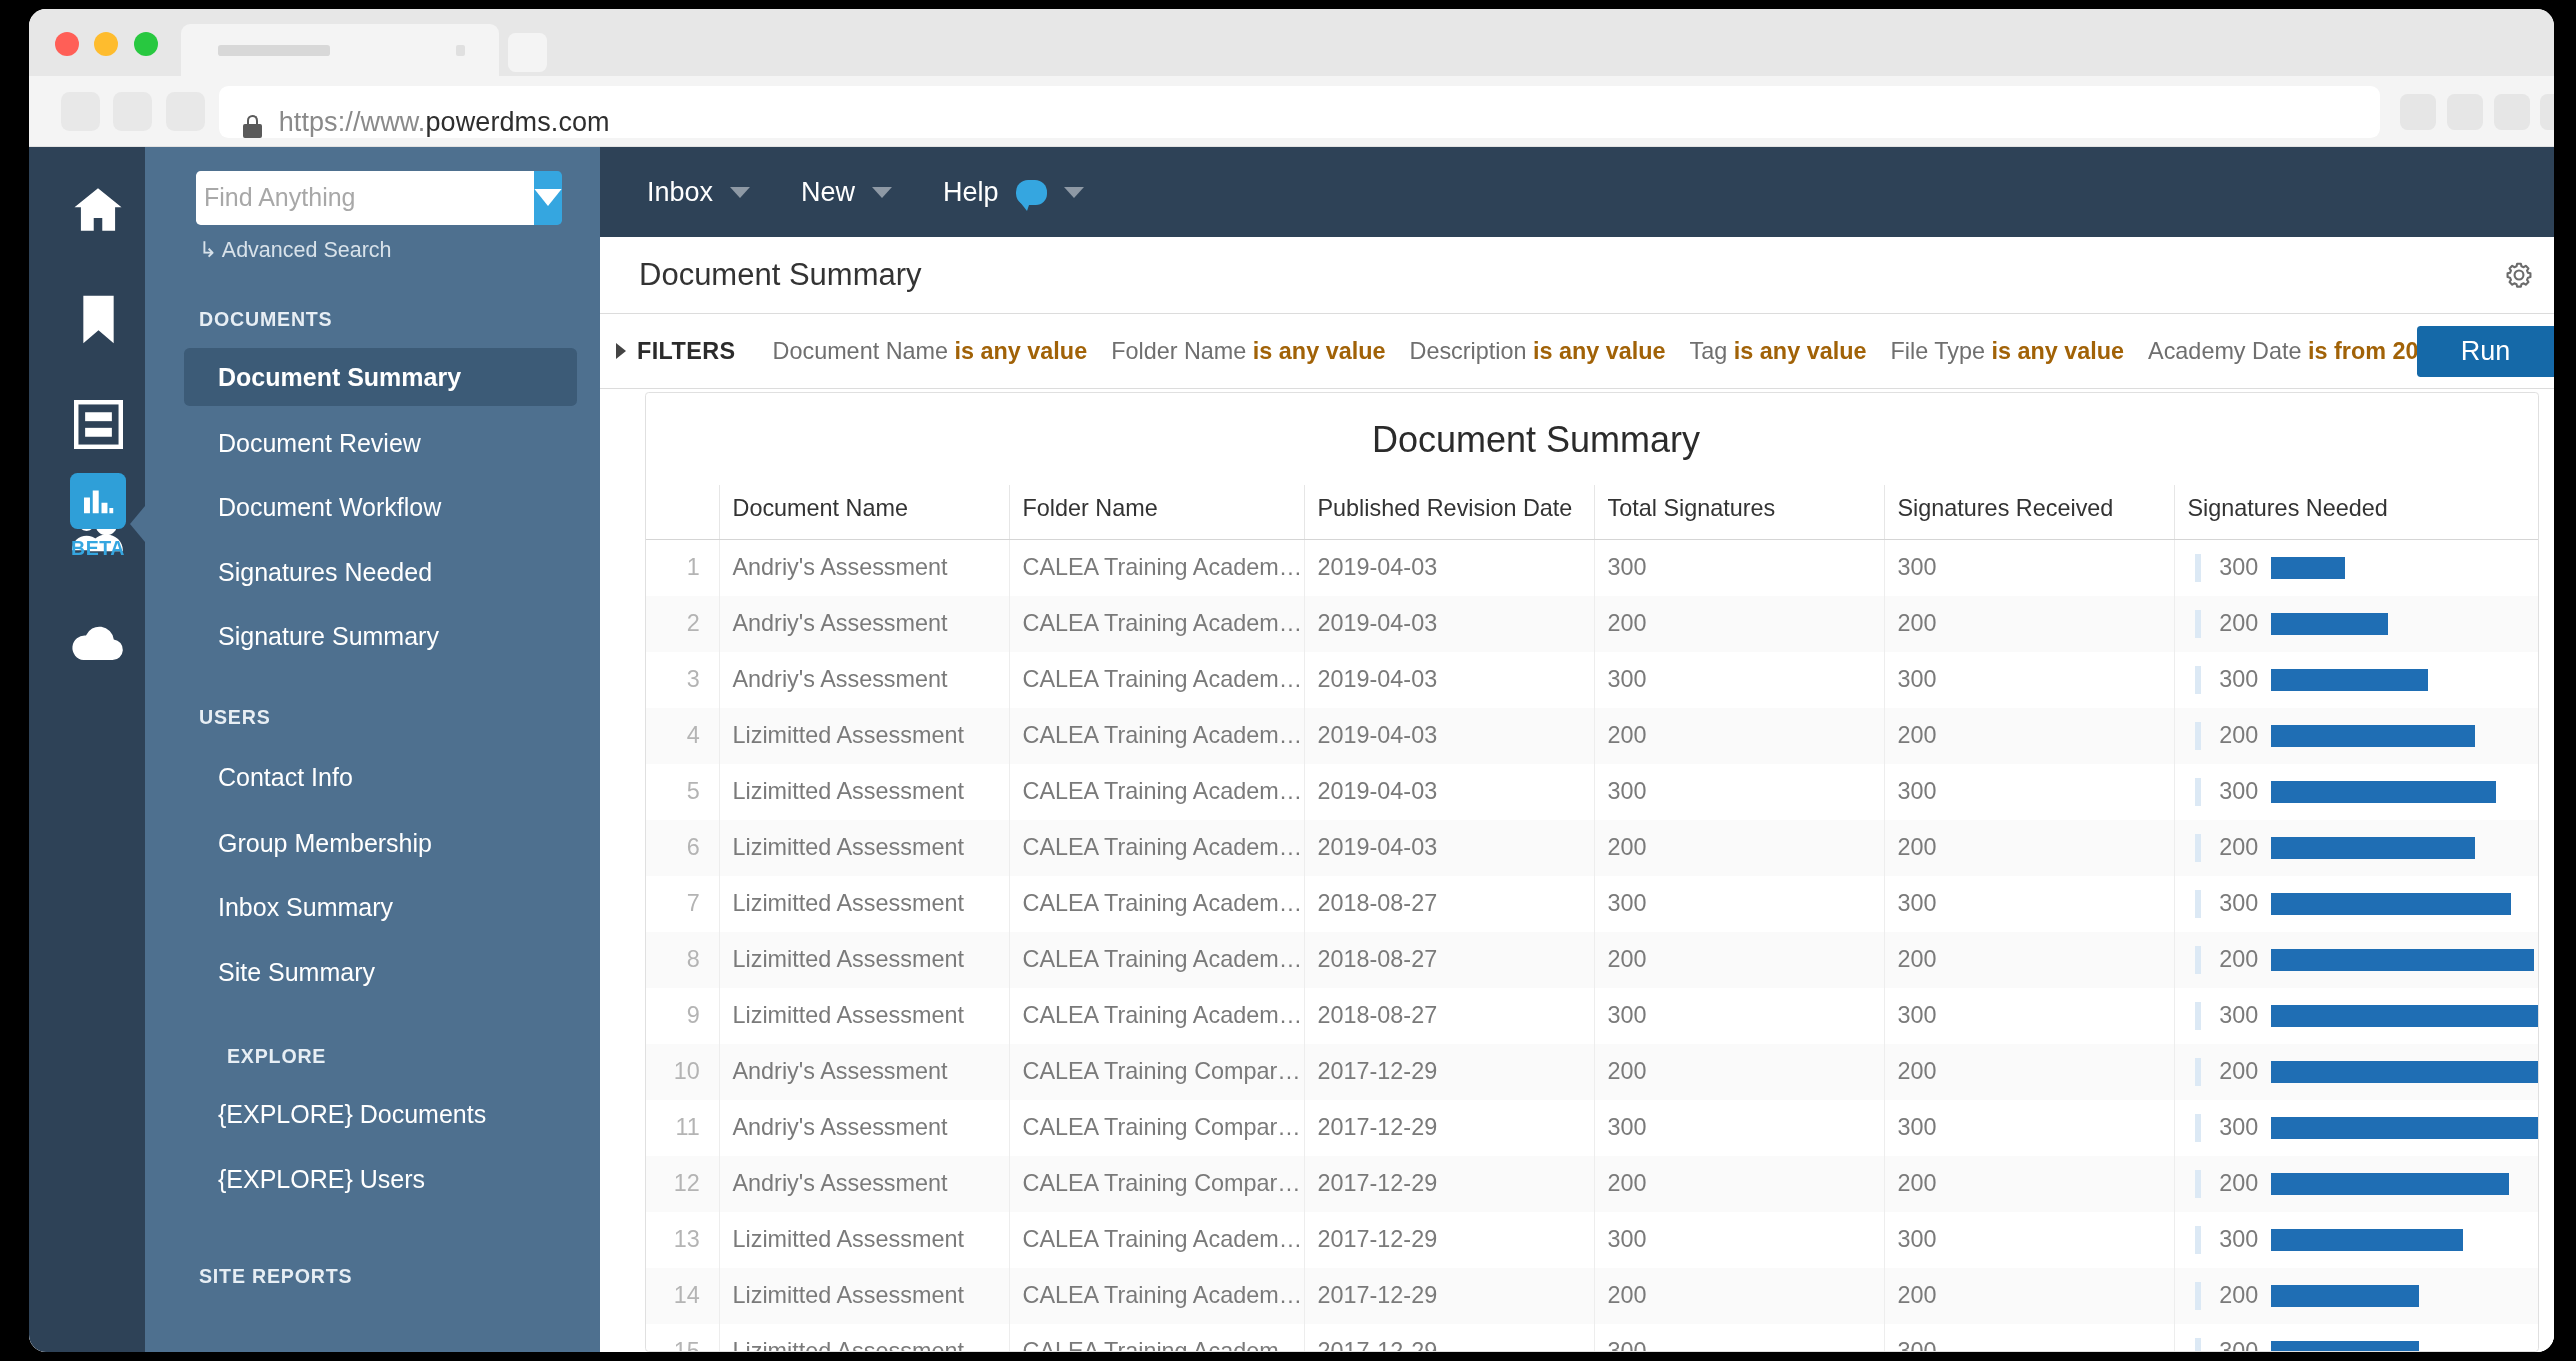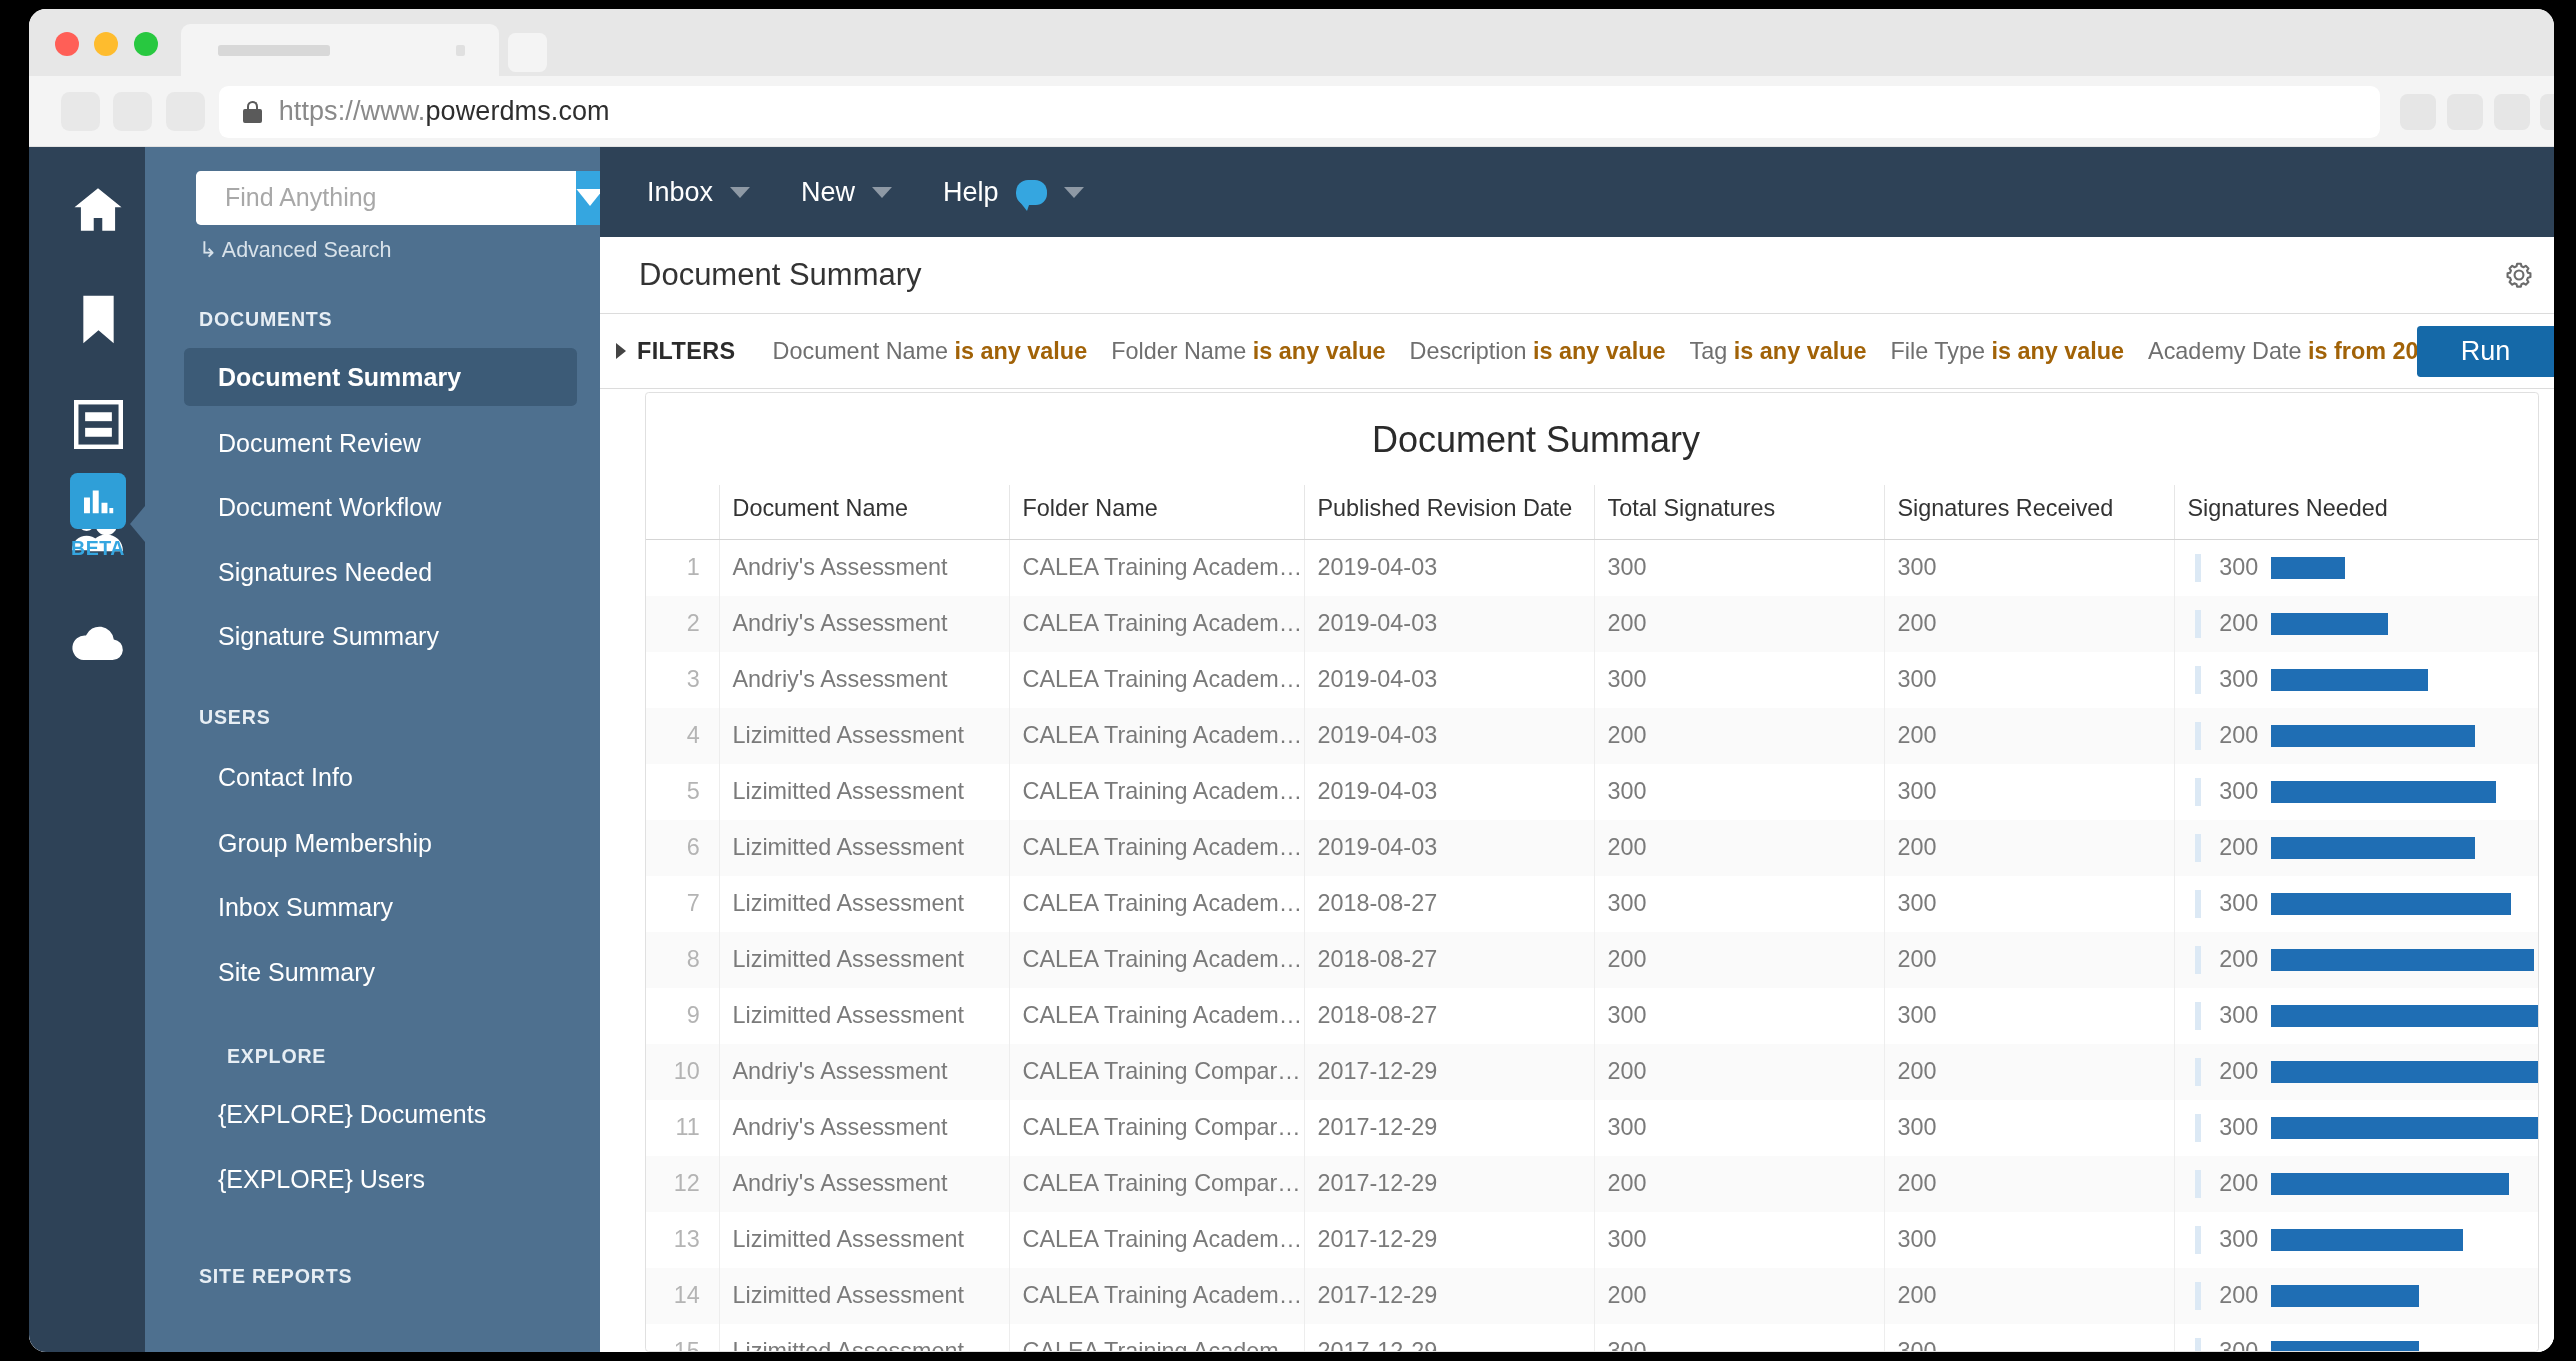--- a/index.html
+++ b/index.html
@@ -61,21 +61,21 @@
     width:39px; height:39px; background:#e8e8e8; border-radius:8.4px;
   }
   #back-button    { left: 32px; }
   #forward-button { left: 84px; }
   #reload-button  { left: 137px; }
 
   #urlbar {
     position:absolute; left:190px; top:9.4px;
     width:2161px; height:52px;
     background:#fff; border-radius:9.4px;
-    display:flex; align-items:center;
+    display:flex; align-items:flex-end;
   }
   #lock-icon { margin-left:24px; width:18.7px; height:22.4px; position:relative; flex:none; }
   #lock-icon .body {
     position:absolute; bottom:0; left:0; width:18.7px; height:14px;
     background:#5a5a5a; border-radius:1.9px;
   }
   #lock-icon .shackle {
     position:absolute; top:0; left:3.7px; width:11.2px; height:10.3px;
     border:2.8px solid #5a5a5a; border-bottom:none;
     border-radius:5.6px 5.6px 0 0;
@@ -126,21 +126,21 @@
   #sidebar {
     width:455px; background:#4e708f; flex:none;
     position:relative; overflow:hidden;
   }
   #search-row {
     position:absolute; left:51px; top:23.4px;
     width:359px; height:54px; display:flex;
   }
   #search-input {
     flex:1; border:none; outline:none; background:#fff;
-    border-radius:4.7px 0 0 4.7px; padding:0 29px;
+    border-radius:4.7px 0 0 4.7px; padding:0 8px;
     font-family:"Liberation Sans", sans-serif; font-size:25px; color:#555;
   }
   #search-input::placeholder { color:#a8a8a8; }
   #search-dropdown-button {
     width:65px; background:#35a6e0; border-radius:0 4.7px 4.7px 0;
     display:flex; align-items:center; justify-content:center; cursor:pointer;
   }
   #advanced-search {
     position:absolute; left:54px; top:90px;
     color:#d8e2ea; font-size:21.5px; display:flex; align-items:center; gap:7.5px;

